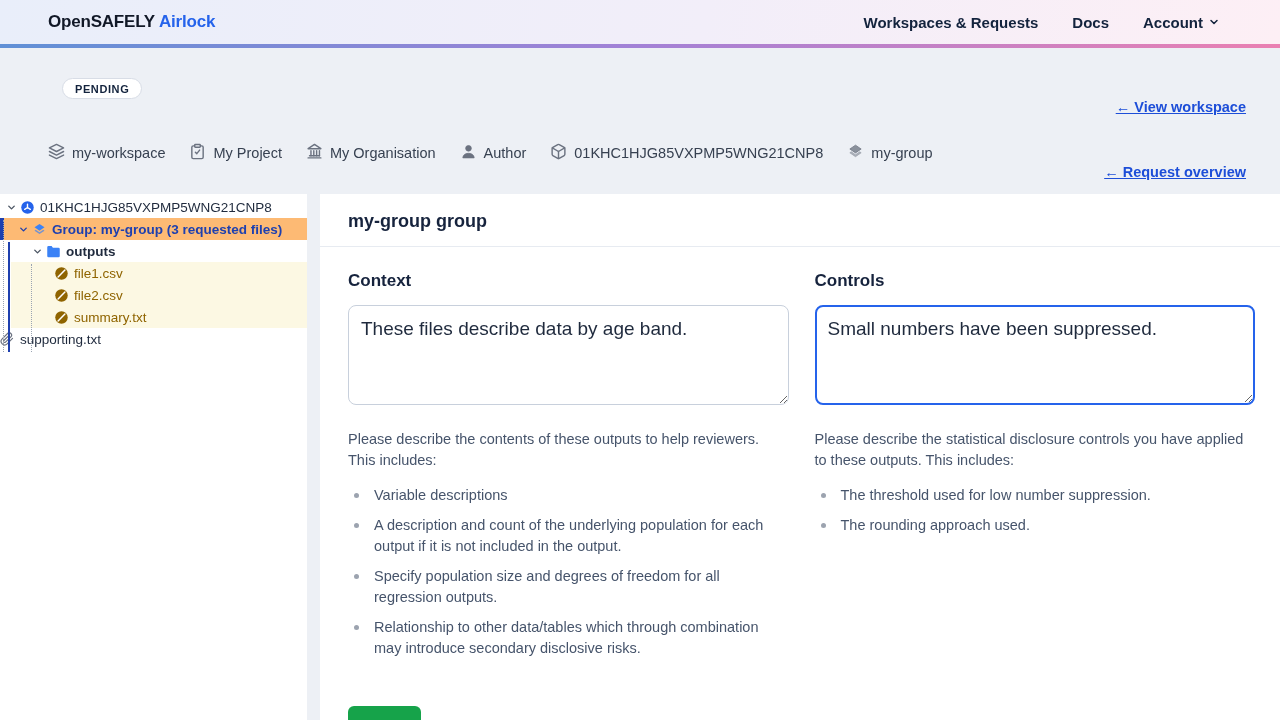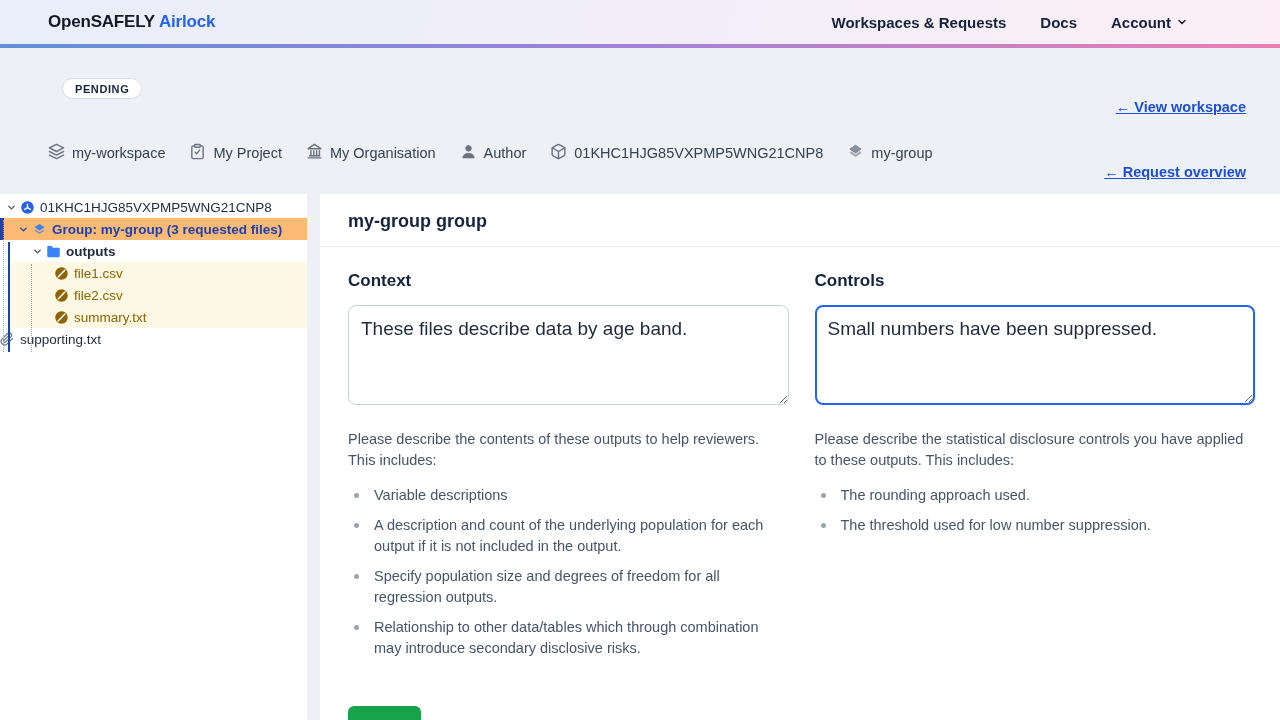--- a/index.html
+++ b/index.html
@@ -1,21 +1,21 @@
 <!DOCTYPE html>
 <html><head>
 <meta charset="utf-8">
 <style>
   * { margin:0; padding:0; box-sizing:border-box; }
   html,body { width:1280px; height:720px; overflow:hidden; }
   body { font-family:"Liberation Sans", sans-serif; background:#edf0f5; color:#16233d; }
 
   
   .header { height:44px; display:flex; align-items:center; justify-content:space-between;
-            padding:0 92px 0 48px;
+            padding:0 60px 0 48px;
             background:linear-gradient(100deg,#e9eefa 0%,#f2eef9 55%,#fdeff5 100%); }
   .brand { font-size:17px; font-weight:800; letter-spacing:-0.2px; cursor:pointer; }
   .brand .b1 { color:#111827; }
   .brand .b2 { color:#2563eb; margin-left:4px; }
   .nav { display:flex; align-items:center; gap:34px; }
   .nav-item { font-size:15px; font-weight:700; color:#13233d; cursor:pointer; display:flex; align-items:center; gap:5px; }
   .grad-bar { height:4px; background:linear-gradient(90deg,#6090d6 0%,#a381d6 50%,#ea80b2 100%); }
 
   
   .title-section { padding:13px 34px 0 48px; }
@@ -263,22 +263,22 @@
             <li>Specify population size and degrees of freedom for all regression outputs.</li>
             <li>Relationship to other data/tables which through combination may introduce secondary disclosive risks.</li>
           </ul>
         </div>
 
         <div class="field">
           <div class="field-label">Controls</div>
           <textarea class="focused" style="">Small numbers have been suppressed.</textarea>
           <p class="help">Please describe the statistical disclosure controls you have applied to these outputs. This includes:</p>
           <ul class="bullets">
+            <li>The threshold used for low number suppression.</li>
             <li>The rounding approach used.</li>
-            <li>The threshold used for low number suppression.</li>
           </ul>
         </div>
 
       </div>
 
       <button class="save-btn">Save</button>
       
     </div>
   </div>
 

